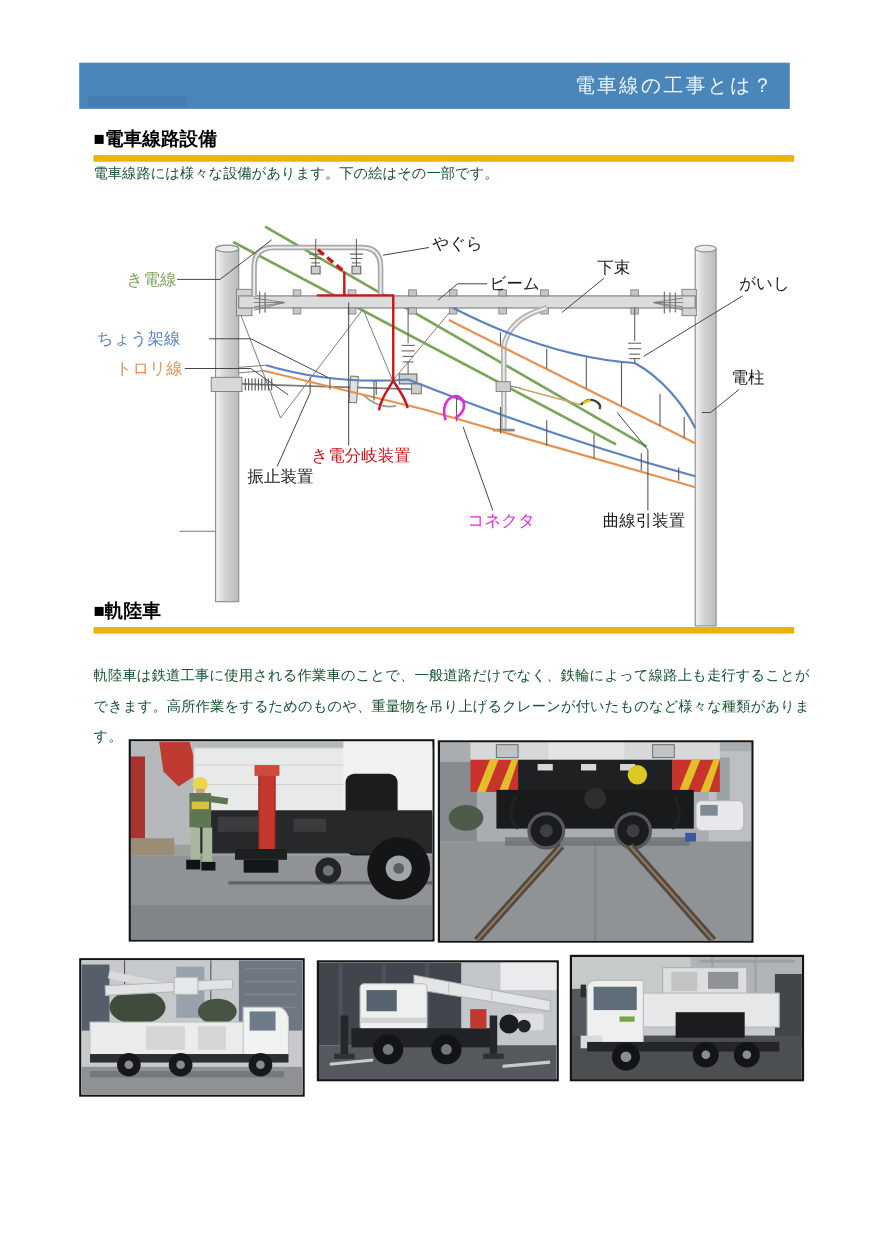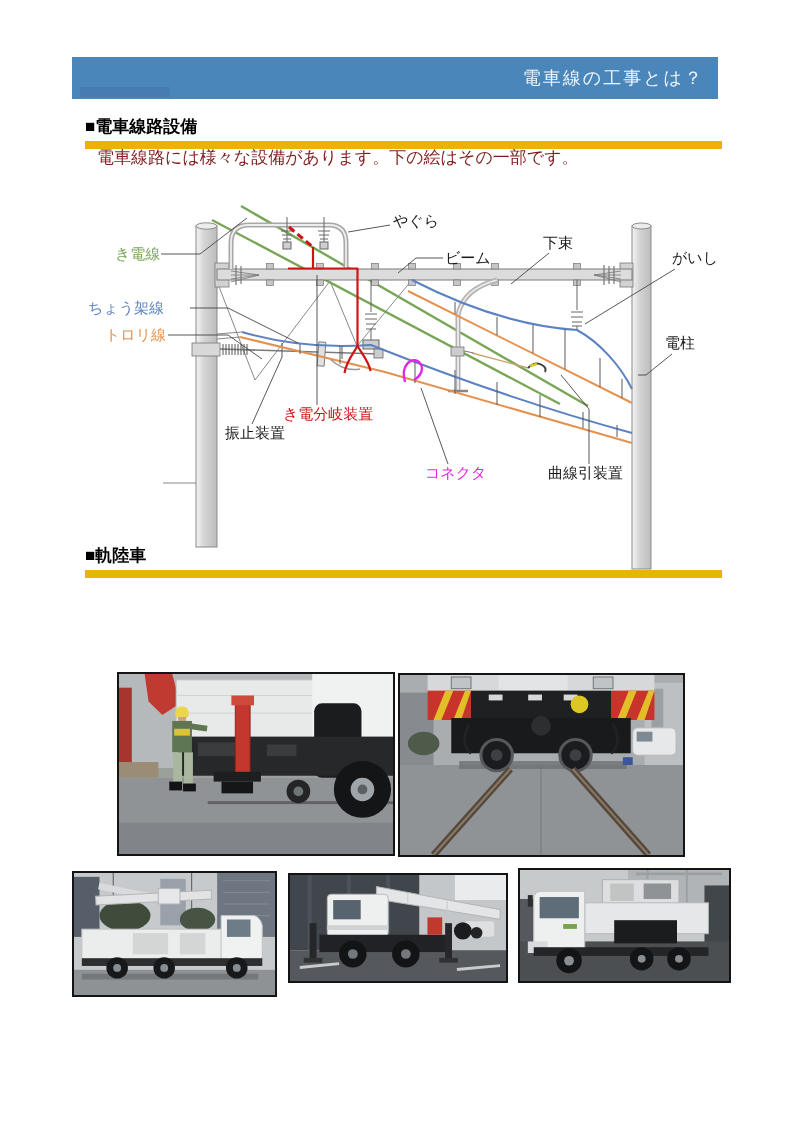--- a/index.html
+++ b/index.html
@@ -2,24 +2,24 @@
 <html><head>
 <meta charset="utf-8">
 <style>
   html,body{margin:0;padding:0;background:#e9e9e9;}
   .page{position:relative;width:793px;height:1122px;background:#ffffff;margin:0 auto;overflow:hidden;
         font-family:"Liberation Serif","DejaVu Serif",serif;color:#111;}
   .header-bar{position:absolute;left:72px;top:57px;width:646px;height:42px;background:#4b86bb;}
   .header-title{position:absolute;right:14px;top:9px;font-size:18px;letter-spacing:2px;color:#eef5fb;}
   .header-smudge{position:absolute;left:8px;bottom:2px;width:90px;height:10px;background:rgba(20,40,90,0.10);}
   .sec-heading{position:absolute;left:85px;width:637px;font-family:Liberation Serif, serif;
-               font-weight:bold;font-size:17px;color:#000;border-bottom:8px solid #eab308;padding-bottom:3px;}
+               font-weight:bold;font-size:17px;color:#000;border-bottom:6px solid #eab308;padding-bottom:3px;}
   .h1{top:115px;}
   .h2{top:544px;}
-  .para{position:absolute;left:85px;width:651px;font-size:17px;line-height:28px;color:#7f1d1d;text-align:justify;margin-left:12px;}
+  .para{position:absolute;left:85px;width:651px;font-size:13px;line-height:28px;color:#14532d;text-align:justify;}
   .p1{top:144px;}
   .p2{top:600px;}
   .diagram{position:absolute;left:70px;top:189px;width:660px;height:388px;}
   .diagram svg{width:100%;height:100%;display:block;}
   .dlabel{font-family:"Liberation Serif","DejaVu Serif",serif;font-size:15px;}
   .photo{position:absolute;border:2px solid #141414;background:#fff;box-sizing:border-box;}
   .photo svg{width:100%;height:100%;display:block;}
   .ph1{left:117px;top:672px;width:278px;height:184px;}
   .ph2{left:398px;top:673px;width:287px;height:184px;}
   .ph3{left:72px;top:871px;width:205px;height:126px;}
@@ -218,20 +218,21 @@
       <text class="dlabel" x="105" y="327" fill="#e5914f">トロリ線</text>
       <text class="dlabel" x="665" y="335" fill="#1a1a1a">電柱</text>
       <text class="dlabel" x="283" y="406" fill="#cf1417">き電分岐装置</text>
       <text class="dlabel" x="225" y="425" fill="#1a1a1a">振止装置</text>
       <text class="dlabel" x="425" y="465" fill="#e526e5">コネクタ</text>
       <text class="dlabel" x="548" y="465" fill="#1a1a1a">曲線引装置</text>
     </svg>
   </div>
 
   <div class="sec-heading h2">■軌陸車</div>
+  <div class="para p2">軌陸車は鉄道工事に使用される作業車のことで、一般道路だけでなく、鉄輪によって線路上も走行することができます。高所作業をするためのものや、重量物を吊り上げるクレーンが付いたものなど様々な種類があります。</div>
 
   <div class="photo ph1" aria-label="worker-beside-road-rail-truck">
     <svg viewBox="0 0 278 184" preserveAspectRatio="none">
       <rect width="278" height="110" fill="#b5b9bb"></rect>
       <rect y="96" width="278" height="10" fill="#9aa09b"></rect>
       <rect x="0" y="90" width="40" height="16" fill="#9b8c76"></rect>
       <rect y="106" width="278" height="78" fill="#8f9396"></rect>
       <rect y="152" width="278" height="32" fill="#818589"></rect>
       <rect x="90" y="130" width="188" height="3" fill="#5f6163"></rect>
       <rect x="0" y="14" width="13" height="76" fill="#a83430"></rect>

